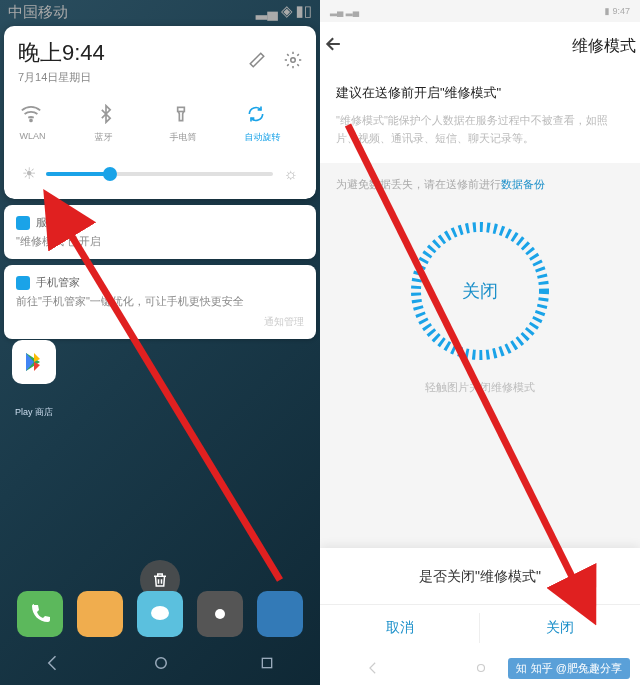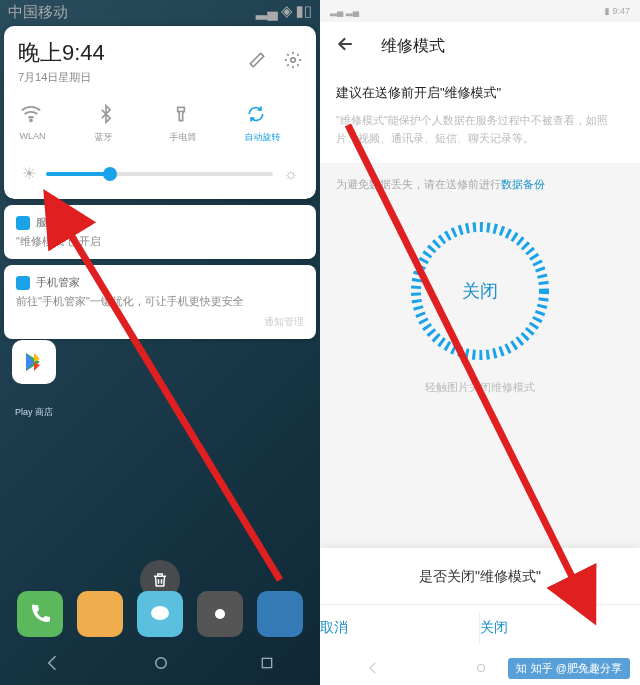--- a/index.html
+++ b/index.html
@@ -46,41 +46,41 @@
 
   .trash-btn { position: absolute; left: 50%; top: 560px; transform: translateX(-50%); width: 40px; height: 40px; background: rgba(80,80,80,.85); border-radius: 50%; display: flex; align-items: center; justify-content: center; color: #fff; }
 
   .dock { position: absolute; bottom: 48px; left: 0; right: 0; display: flex; justify-content: space-around; padding: 0 10px; }
   .dock .app-ico { width: 46px; height: 46px; }
 
   .navbar-l { position: absolute; bottom: 0; left: 0; right: 0; height: 40px; display: flex; justify-content: space-around; align-items: center; color: #9ab; }
 
   
   .statusbar-r { height: 22px; background: #f5f5f5; display: flex; justify-content: space-between; align-items: center; padding: 0 10px; color: #aaa; font-size: 9px; }
-  .titlebar { background: #fff; height: 48px; display: flex; align-items: center; padding: 0 16px; gap: 25px; }
+  .titlebar { background: #fff; height: 48px; display: flex; align-items: center; padding: 0 4px; gap: 14px; justify-content: space-between; }
   .titlebar .back { color: #444; }
   .title-text { font-size: 16px; color: #222; font-weight: 500; }
 
   .info-block { background: #fff; padding: 14px 16px 16px; }
   .info-heading { font-size: 13px; color: #222; margin-bottom: 10px; }
   .info-desc { font-size: 11px; color: #bbb; line-height: 1.6; }
 
   .backup-hint { font-size: 11px; color: #aaa; padding: 14px 16px; }
   .link { color: #1a8fc9; }
 
   .circle-wrap { display: flex; flex-direction: column; align-items: center; padding: 10px 0 8px; }
   .circle { width: 150px; height: 150px; border-radius: 50%; position: relative; display: flex; align-items: center; justify-content: center; }
   .circle svg { position: absolute; inset: 0; }
   .circle-label { font-size: 18px; color: #1a8fc9; z-index: 1; }
   .circle-hint { font-size: 11px; color: #bbb; margin-top: 14px; }
 
   .dialog { position: absolute; left: 0; right: 0; bottom: 30px; background: #fff; padding: 20px 0 4px; box-shadow: 0 -2px 10px rgba(0,0,0,.08); }
   .dialog-msg { text-align: center; font-size: 14px; color: #333; margin-bottom: 18px; }
   .dialog-actions { display: flex; border-top: 1px solid #eee; }
-  .dialog-btn { flex: 1; padding: 14px 0; font-size: 14px; color: #1a8fc9; position: relative; font-family: Liberation Serif, serif; }
+  .dialog-btn { flex: 1; text-align: center; padding: 14px 0; font-size: 14px; color: #1a8fc9; position: relative; font-family: Liberation Serif, serif; }
   .dialog-btn:first-child::after { content: ""; position: absolute; right: 0; top: 8px; bottom: 8px; width: 1px; background: #eee; }
 
   .navbar-r { position: absolute; bottom: 0; left: 0; right: 0; height: 30px; display: flex; justify-content: space-around; align-items: center; color: #ccc; background: #fff; }
 
   
   .arrow { position: absolute; pointer-events: none; }
   .arrow svg { overflow: visible; }
 
   .watermark { position: absolute; right: 10px; bottom: 6px; font-size: 11px; color: #fff; background: rgba(20,120,200,.7); padding: 3px 8px; border-radius: 3px; display: flex; align-items: center; gap: 4px; z-index: 50; }
 </style>

